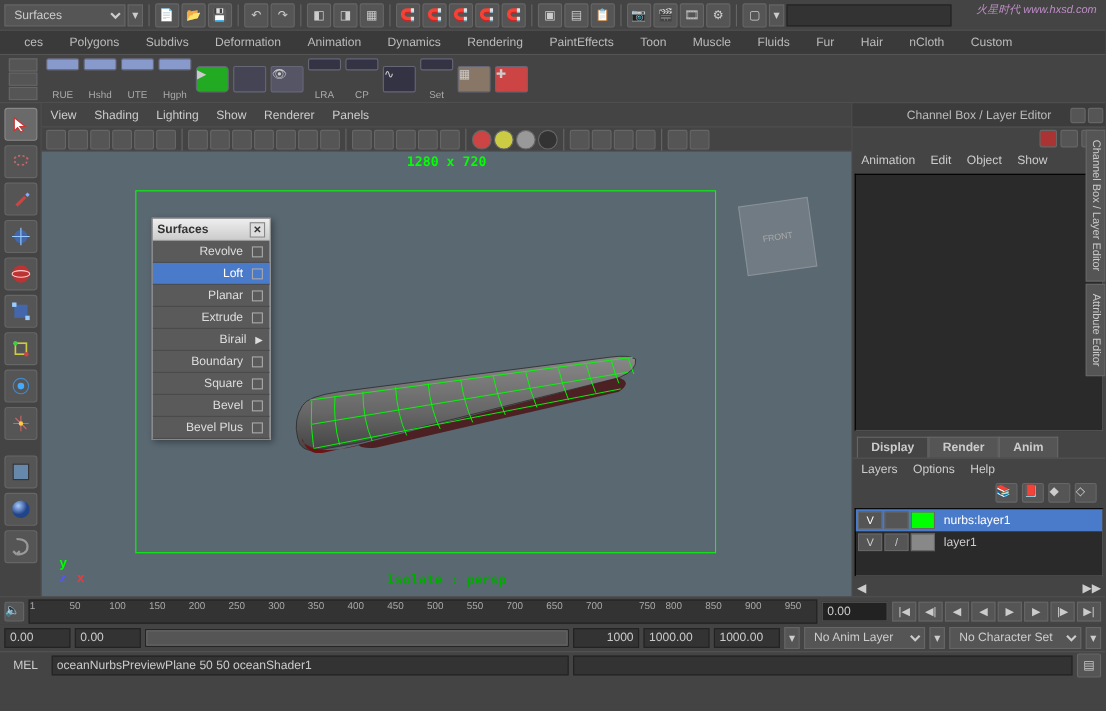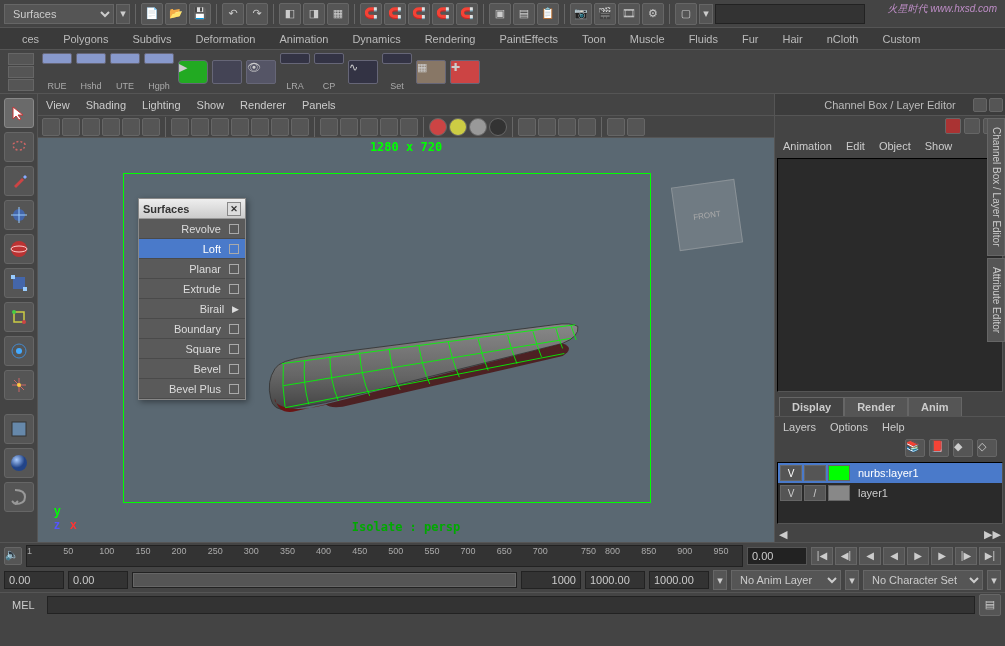--- a/index.html
+++ b/index.html
@@ -550,17 +550,18 @@
   <input class="range-field" value="1000.00" style="">
   <span class="drop-arrow">▾</span>
   <select class="dropdown-select" style="width:110px"><option>No Anim Layer</option></select>
   <span class="drop-arrow">▾</span>
   <select class="dropdown-select" style="width:120px"><option>No Character Set</option></select>
   <span class="drop-arrow">▾</span>
 </div>
 
 <div class="cmd-bar">
   <span class="cmd-label">MEL</span>
+  <input class="cmd-input" value="oceanNurbsPreviewPlane 50 50 oceanShader1" style="">
   <div class="cmd-result"></div>
   <span class="tbicon">▤</span>
 </div>
 
 <div class="watermark">火星时代 www.hxsd.com</div>
 
 </body></html>

